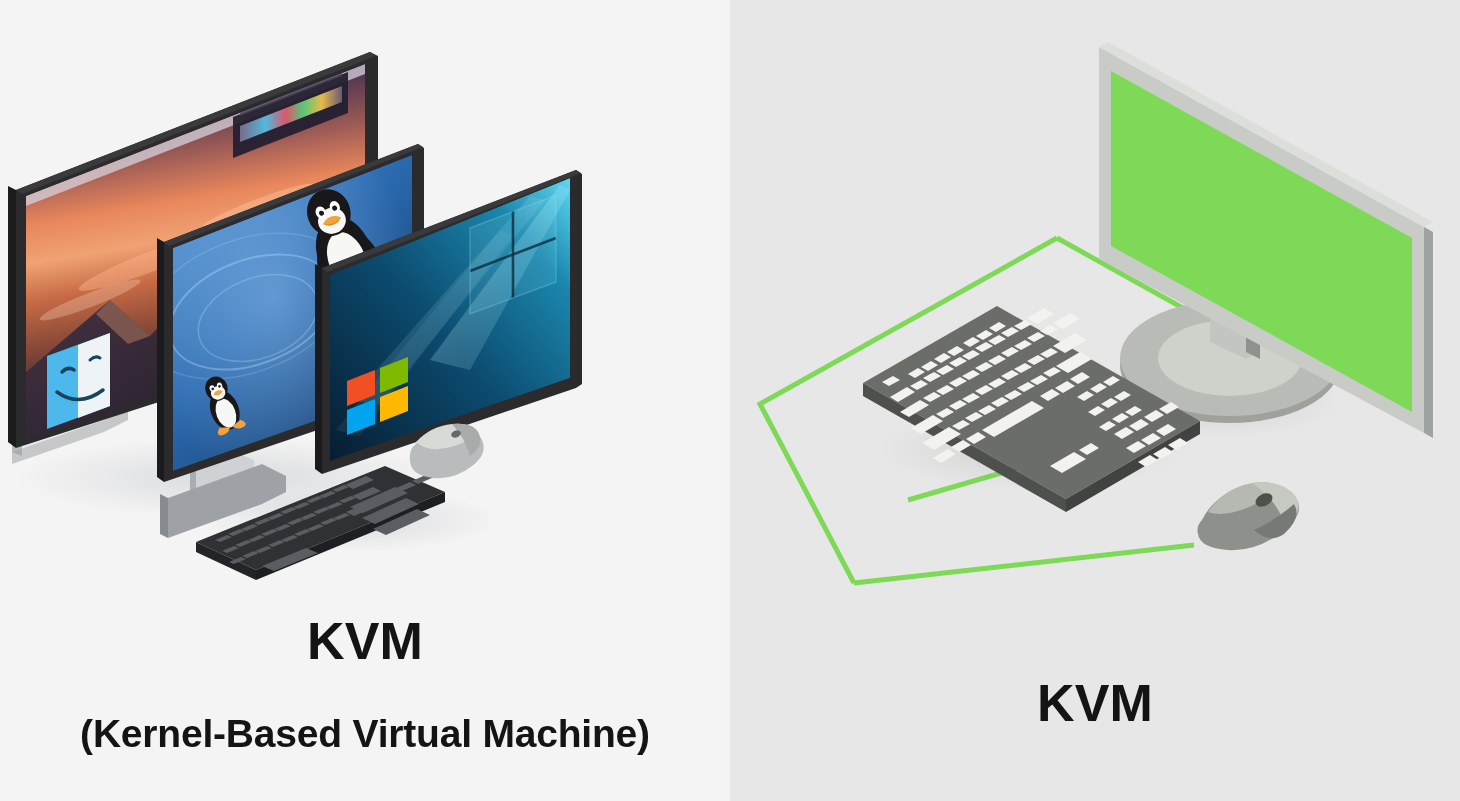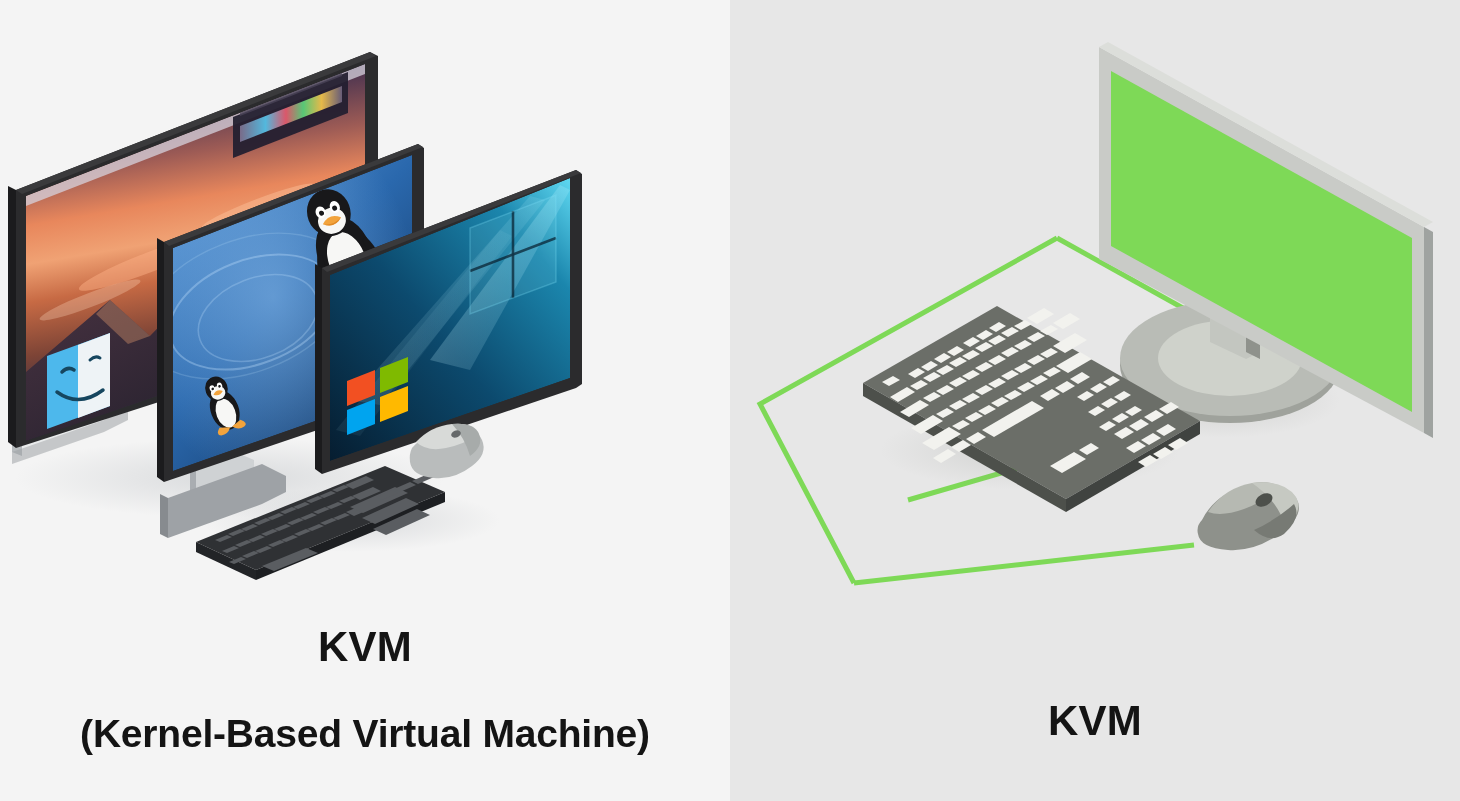--- a/index.html
+++ b/index.html
@@ -33,24 +33,24 @@
     position: absolute;
     left: 0; right: 0;
     bottom: 46px;
     text-align: center;
     color: #141414;
     line-height: 1.08;
     user-select: none;
   }
   .caption .title {
     display: block;
-    font-size: 42px;
+    font-size: 52px;
     font-weight: 700;
     letter-spacing: .2px;
-    margin-bottom: 12px;
+    margin-bottom: 24px;
   }
   .caption .subtitle {
     display: block;
     font-size: 39px;
     font-weight: 700;
     letter-spacing: -.2px;
     white-space: nowrap;
     margin-top: 44px;
   }
 </style>

